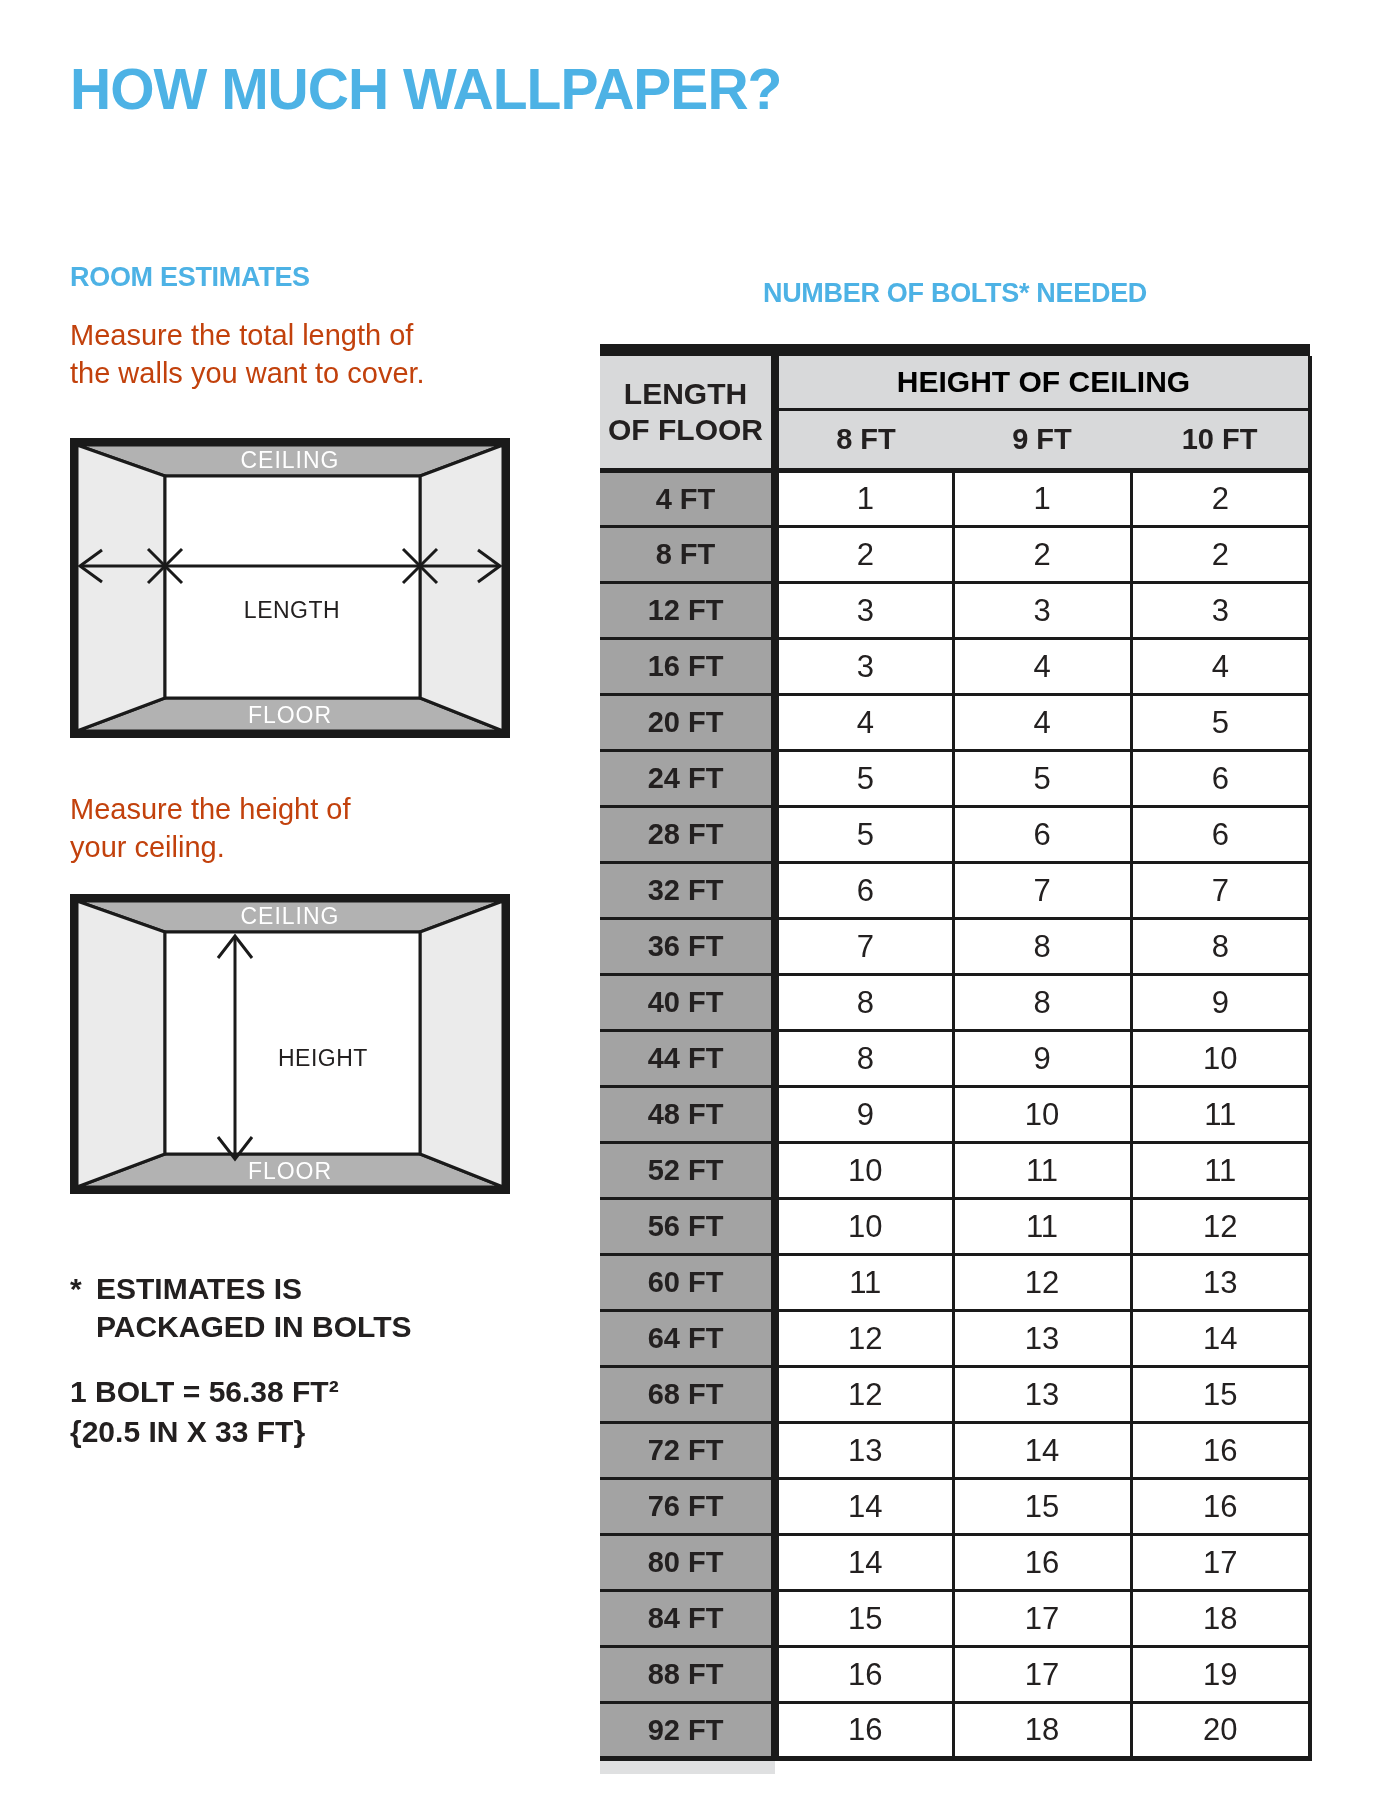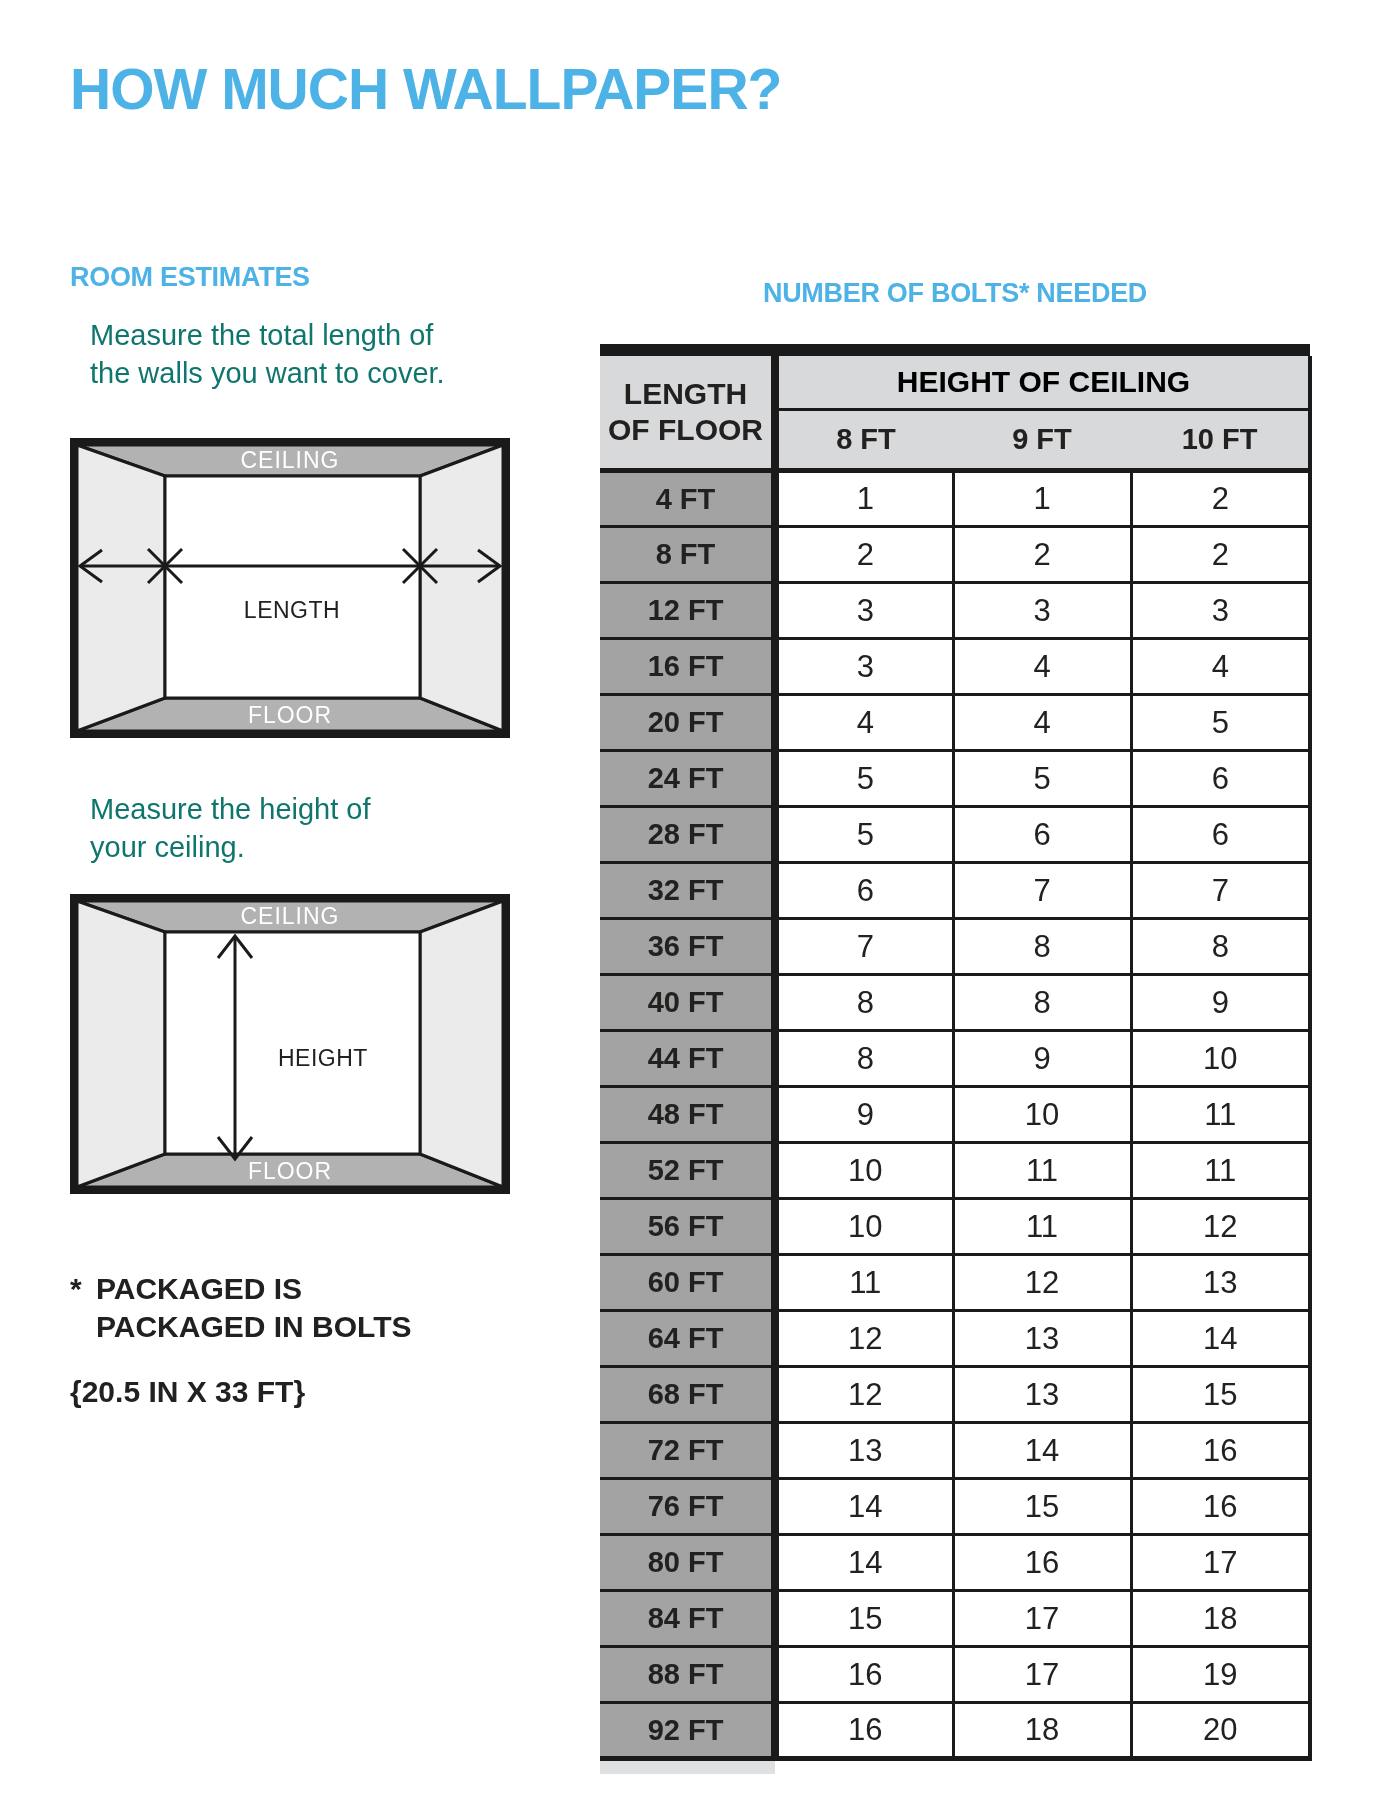--- a/index.html
+++ b/index.html
@@ -10,21 +10,21 @@
   .page-title{
     position:absolute;left:70px;top:56px;
     font-size:57px;font-weight:bold;letter-spacing:-1px;color:#4DB2E5;white-space:nowrap;
   }
   .section-heading{
     font-size:27px;font-weight:bold;letter-spacing:-0.3px;color:#4DB2E5;white-space:nowrap;
   }
   #left-heading{position:absolute;left:70px;top:262px;}
   #table-heading{position:absolute;left:600px;top:278px;width:710px;text-align:center;}
   #left-col{position:absolute;left:70px;top:316px;width:460px;}
-  .para{font-size:29px;line-height:38px;color:#0f766e;margin-left:20px;}
+  .para{font-size:29px;line-height:38px;color:#c2410c;}
   .para div{white-space:nowrap;}
   .diagram{display:block;margin-top:0;}
   #diagram-length{margin-top:46px;}
   #para2{margin-top:52px;}
   #diagram-height{margin-top:28px;}
   #para3{margin-top:48px;}
   #footnote{margin-top:76px;display:flex;font-size:30px;font-weight:bold;line-height:38px;}
   #footnote .star{width:26px;}
   #boltinfo{margin-top:26px;font-size:30px;font-weight:bold;line-height:40px;}
   
@@ -120,26 +120,27 @@
       <text class="svg-surface-label" x="220" y="30" text-anchor="middle">CEILING</text>
       <text class="svg-surface-label" x="220" y="285" text-anchor="middle">FLOOR</text>
       <text class="svg-dim-label" x="208" y="172" text-anchor="start">HEIGHT</text>
       <rect x="3.5" y="3.5" width="433" height="293" fill="none" stroke="#1a1a1a" stroke-width="7"></rect>
     </svg>
 
 
     <div id="footnote">
       <div class="star">*</div>
       <div>
-        <div>PACKAGED IS</div>
+        <div>ESTIMATES IS</div>
         <div>PACKAGED IN BOLTS</div>
       </div>
     </div>
 
     <div id="boltinfo">
+      <div>1 BOLT = 56.38 FT²</div>
       <div>{20.5 IN X 33 FT}</div>
     </div>
 
   </div>
 
   <div id="table-wrap">
     <div class="top-bar"></div>
     <table class="bolt-table">
       <colgroup>
         <col style="width:175px">

